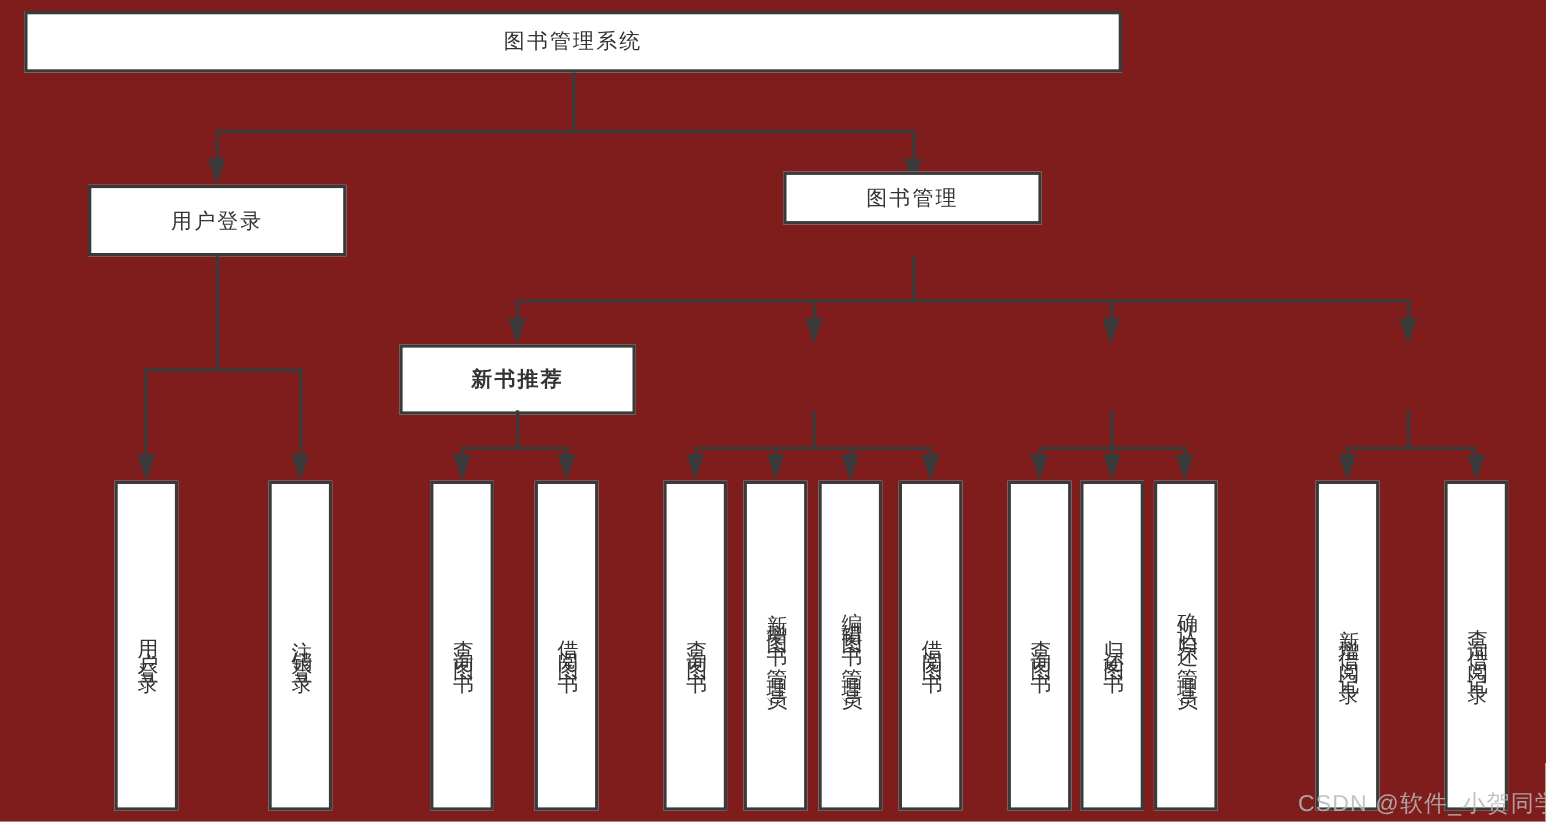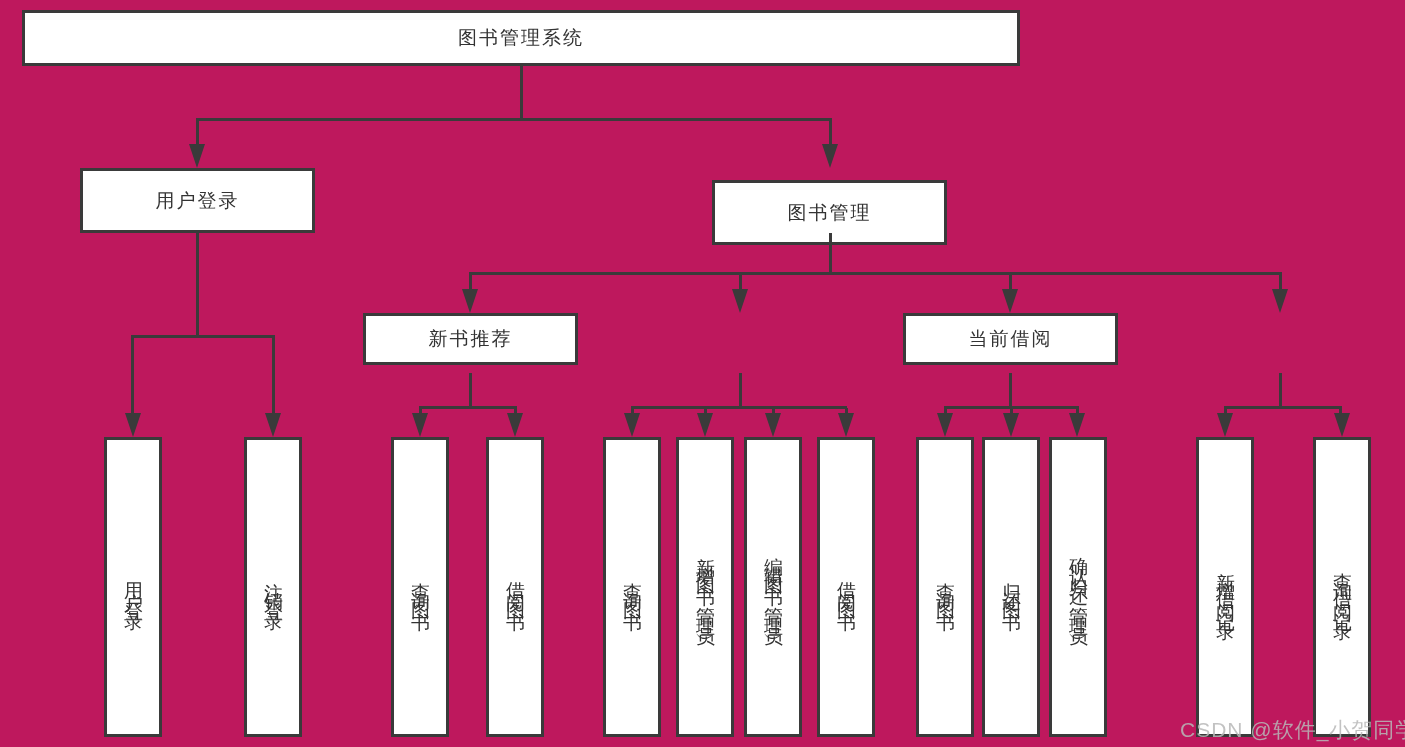--- a/index.html
+++ b/index.html
@@ -4,38 +4,38 @@
 <style>
   :root{
     --line:#3a3a3a;
     --text:#333333;
     --wm:#b8b8b8;
   }
   html,body{margin:0;padding:0;background:#ffffff;}
   #canvas{
     position:relative;
     width:1405px;height:747px;
-    background:#be185d;
+    background:#7f1d1d;
     overflow:hidden;
     font-family:"Liberation Sans","DejaVu Sans",sans-serif;
   }
   .node{
     position:absolute;
     box-sizing:border-box;
     border:3px solid var(--line);
     background:#ffffff;
     display:flex;
     align-items:center;
     justify-content:center;
     color:var(--text);
     font-size:19px;
     letter-spacing:2px;
     text-align:center;
   }
-  .node.l3{top:313px;width:215px;height:52px;}
+  .node.l3{top:313px;width:215px;height:64px;font-weight:bold;}
   .node.leaf{top:437px;width:58px;height:300px;}
   .vtext{
     writing-mode:vertical-rl;
     letter-spacing:10px;
     line-height:1.2;
     font-size:19px;
     color:var(--text);
   }
   .h-line{position:absolute;height:3px;background:var(--line);}
   .v-line{position:absolute;width:3px;background:var(--line);}
@@ -69,21 +69,21 @@
   <div class="v-line" style="left:520px;top:66px;height:52px"></div>
   <div class="h-line" style="left:196px;top:118px;width:636px"></div>
   <div class="v-line" style="left:196px;top:120px;height:28px"></div>
   <div class="v-line" style="left:829px;top:120px;height:28px"></div>
   <div class="arrow" style="left:189px;top:144px"></div>
   <div class="arrow" style="left:822px;top:144px"></div>
 
   <div class="node" style="left:80px;top:168px;width:235px;height:65px">
     <span>用户登录</span>
   </div>
-  <div class="node" style="left:712px;top:180px;width:235px;height:65px">
+  <div class="node" style="left:712px;top:156px;width:235px;height:48px">
     <span>图书管理</span>
   </div>
 
   <div class="v-line" style="left:196px;top:233px;height:102px"></div>
   <div class="h-line" style="left:131px;top:335px;width:144px"></div>
   <div class="v-line" style="left:131px;top:337px;height:78px"></div>
   <div class="v-line" style="left:272px;top:337px;height:78px"></div>
   <div class="arrow" style="left:125px;top:413px"></div>
   <div class="arrow" style="left:265px;top:413px"></div>
 
@@ -93,23 +93,20 @@
   <div class="v-line" style="left:739px;top:274px;height:17px"></div>
   <div class="v-line" style="left:1009px;top:274px;height:17px"></div>
   <div class="v-line" style="left:1279px;top:274px;height:17px"></div>
   <div class="arrow" style="left:462px;top:289px"></div>
   <div class="arrow" style="left:732px;top:289px"></div>
   <div class="arrow" style="left:1002px;top:289px"></div>
   <div class="arrow" style="left:1272px;top:289px"></div>
 
   <div class="node l3" style="left:363px">
     <span>新书推荐</span>
-  </div>
-  <div class="node l3" style="left:903px">
-    <span>当前借阅</span>
   </div>
 
   <div class="v-line" style="left:469px;top:373px;height:36px"></div>
   <div class="h-line" style="left:419px;top:406px;width:98px"></div>
   <div class="v-line" style="left:419px;top:408px;height:8px"></div>
   <div class="v-line" style="left:514px;top:408px;height:8px"></div>
   <div class="arrow" style="left:412px;top:413px"></div>
   <div class="arrow" style="left:507px;top:413px"></div>
 
   <div class="v-line" style="left:739px;top:373px;height:36px"></div>

